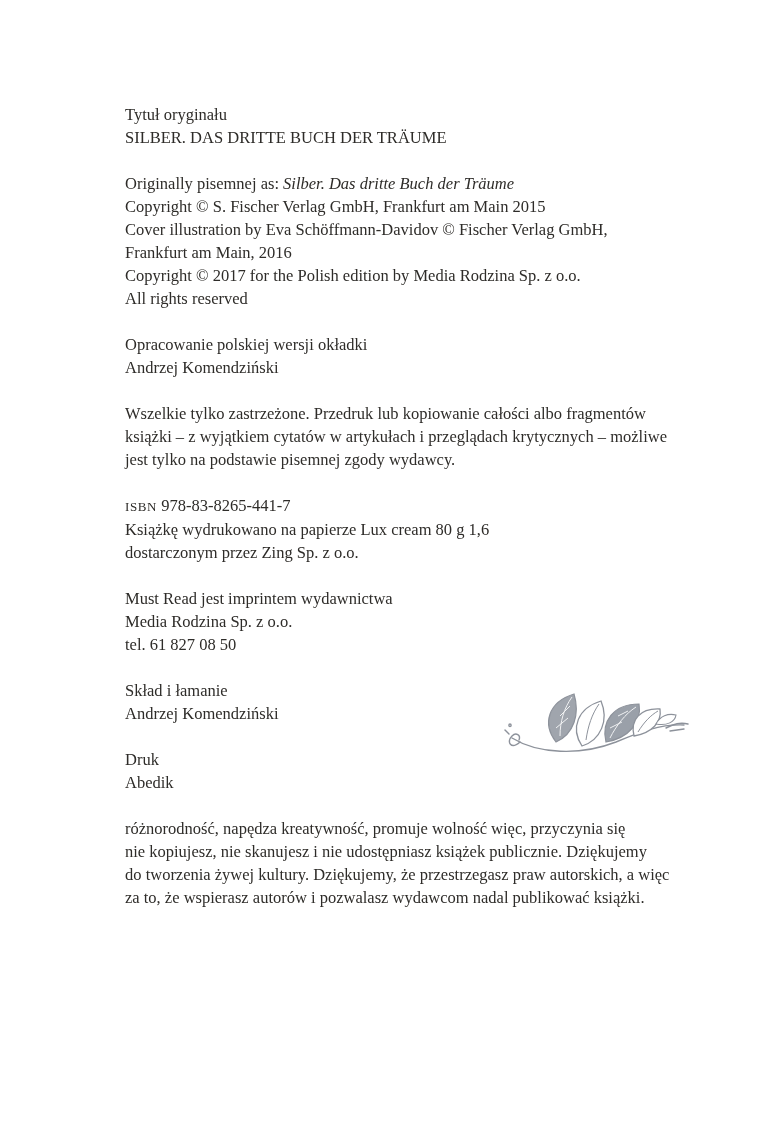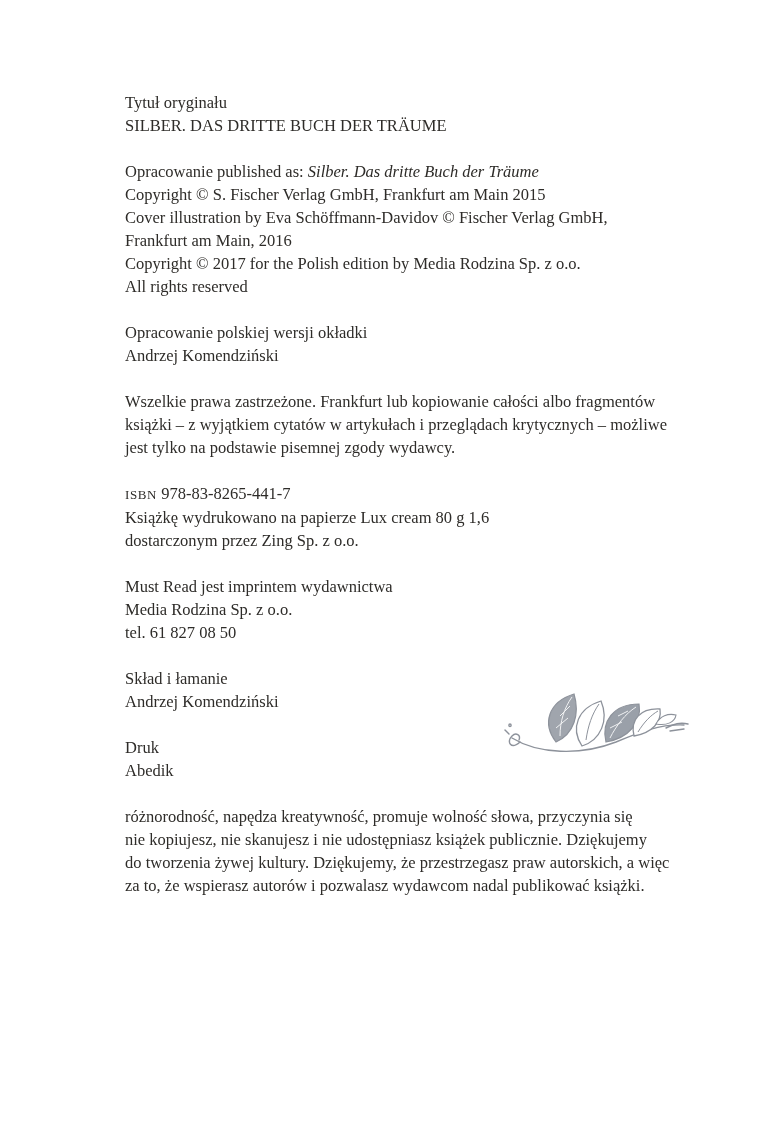--- a/index.html
+++ b/index.html
@@ -9,21 +9,21 @@
   }
   body {
     height: 1138px;
     position: relative;
     font-family: "Liberation Serif", "DejaVu Serif", serif;
     color: #2e2c29;
     overflow: hidden;
   }
   .page {
     position: absolute;
-    top: 91px;
+    top: 103px;
     left: 125px;
     width: 570px;
   }
   .block {
     margin-bottom: 23px;
   }
   .line {
     font-size: 16.5px;
     line-height: 23px;
     white-space: nowrap;
@@ -45,35 +45,35 @@
 <body>
 
 <div class="page">
 
   <section class="block">
     <div class="line">Tytuł oryginału</div>
     <div class="line">SILBER. DAS DRITTE BUCH DER TRÄUME</div>
   </section>
 
   <section class="block">
-    <div class="line"><span>Opracowanie published as: </span><span class="italic">Silber. Das dritte Buch der Träume</span></div>
+    <div class="line"><span>Originally pisemnej as: </span><span class="italic">Silber. Das dritte Buch der Träume</span></div>
     <div class="line">Copyright © S. Fischer Verlag GmbH, Frankfurt am Main 2015</div>
     <div class="line">Cover illustration by Eva Schöffmann-Davidov © Fischer Verlag GmbH,</div>
     <div class="line">Frankfurt am Main, 2016</div>
     <div class="line">Copyright © 2017 for the Polish edition by Media Rodzina Sp. z o.o.</div>
     <div class="line">All rights reserved</div>
   </section>
 
   <section class="block">
     <div class="line">Opracowanie polskiej wersji okładki</div>
     <div class="line">Andrzej Komendziński</div>
   </section>
 
   <section class="block">
-    <div class="line">Wszelkie prawa zastrzeżone. Frankfurt lub kopiowanie całości albo fragmentów</div>
+    <div class="line">Wszelkie tylko zastrzeżone. Przedruk lub kopiowanie całości albo fragmentów</div>
     <div class="line">książki – z wyjątkiem cytatów w artykułach i przeglądach krytycznych – możliwe</div>
     <div class="line">jest tylko na podstawie pisemnej zgody wydawcy.</div>
   </section>
 
   <section class="block">
     <div class="line"><span class="small-caps">ISBN</span> <span>978-83-8265-441-7</span></div>
     <div class="line">Książkę wydrukowano na papierze Lux cream 80 g 1,6</div>
     <div class="line">dostarczonym przez Zing Sp. z o.o.</div>
   </section>
 
@@ -87,21 +87,21 @@
     <div class="line">Skład i łamanie</div>
     <div class="line">Andrzej Komendziński</div>
   </section>
 
   <section class="block">
     <div class="line">Druk</div>
     <div class="line">Abedik</div>
   </section>
 
   <section class="block">
-    <div class="line">różnorodność, napędza kreatywność, promuje wolność słowa, przyczynia się</div>
+    <div class="line">różnorodność, napędza kreatywność, promuje wolność więc, przyczynia się</div>
     <div class="line">nie kopiujesz, nie skanujesz i nie udostępniasz książek publicznie. Dziękujemy</div>
     <div class="line">do tworzenia żywej kultury. Dziękujemy, że przestrzegasz praw autorskich, a więc</div>
     <div class="line">za to, że wspierasz autorów i pozwalasz wydawcom nadal publikować książki.</div>
   </section>
 
 </div>
 
 <svg class="illustration" viewBox="0 0 192 86" xmlns="http://www.w3.org/2000/svg" aria-hidden="true">
   <g fill="none" stroke="#8d929b" stroke-width="1.4" stroke-linecap="round">
 

